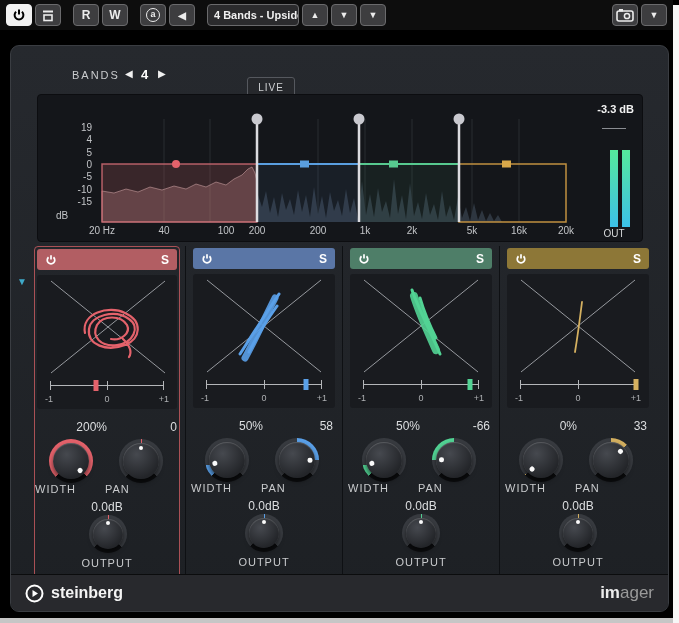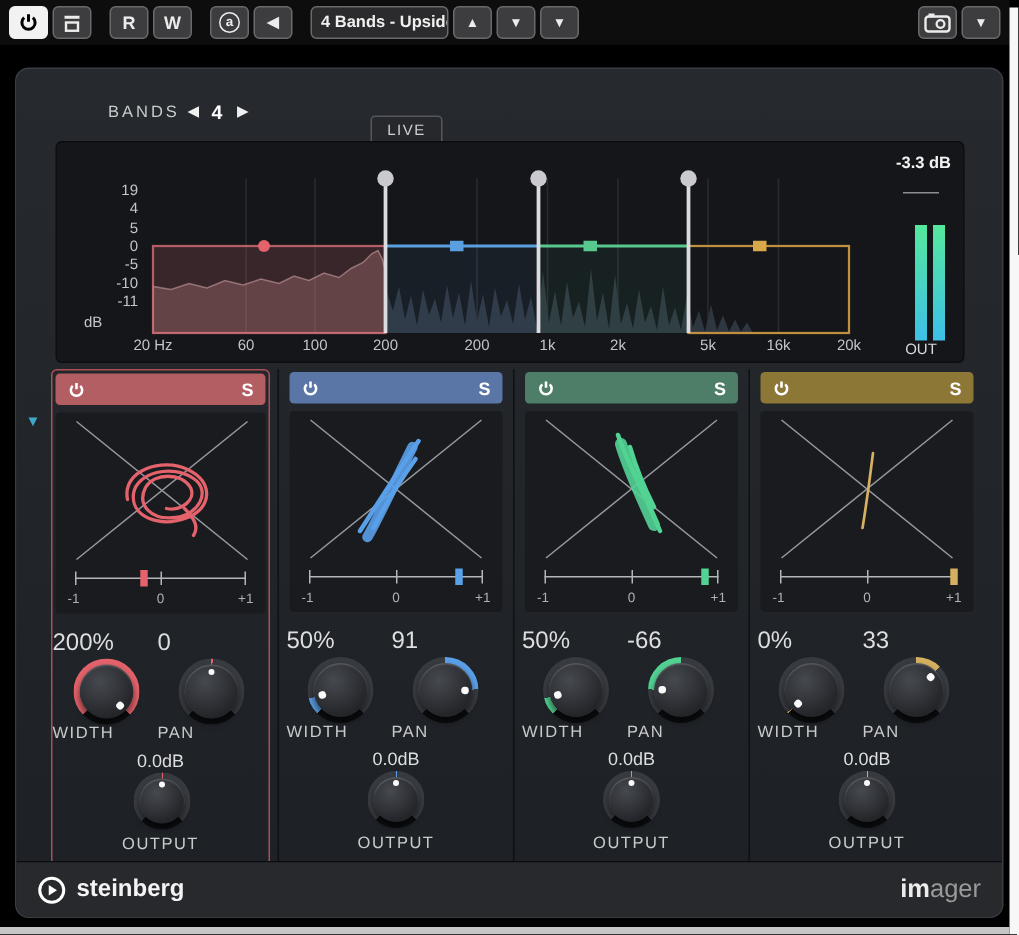--- a/index.html
+++ b/index.html
@@ -46,21 +46,21 @@
   .solo { color:#fff; font-size:12px; font-weight:bold; cursor:pointer; background:none; border:none; font-family:"Liberation Sans",sans-serif; }
   .pwr { cursor:pointer; background:none; border:none; display:flex; }
 
   .scope { position:absolute; left:2px; right:2px; top:28px; height:134px; background:#191b1f; border-radius:3px; }
   .mtrack { position:absolute; left:13px; right:13px; top:105px; height:12px; }
   .mline { position:absolute; left:0; right:0; top:5px; height:1px; background:#b4b6b9; }
   .mtick { position:absolute; top:1px; width:1px; height:9px; background:#b4b6b9; }
   .mmark { position:absolute; top:0; width:5px; height:11px; background:var(--acc); transform:translateX(-50%); }
   .mlab { position:absolute; top:119px; font-size:9px; color:#aeb0b3; }
 
-  .kval { position:absolute; top:173px; width:72px; text-align:left; font-size:16px; color:#dcdee0; }
+  .kval { position:absolute; top:173px; width:72px; text-align:right; font-size:12px; color:#dcdee0; }
   .klab { position:absolute; top:236px; width:72px; text-align:left; font-size:11px; letter-spacing:1px; color:#c8cacc; }
   .oval { position:absolute; top:253px; left:0; width:100%; text-align:center; font-size:12px; color:#dcdee0; }
   .olab { position:absolute; top:310px; left:0; width:100%; text-align:center; font-size:11px; letter-spacing:1px; color:#c8cacc; }
 
   .knob { position:absolute; width:44px; height:44px; cursor:pointer; }
   .knob .ring { position:absolute; inset:0; border-radius:50%;
     background:conic-gradient(from var(--start,0deg),var(--acc) var(--len,0deg),transparent var(--len,0deg)),
                conic-gradient(from -135deg,#383b40 270deg,#0c0d0f 270deg); }
   .knob .cap { position:absolute; inset:4px; border-radius:50%;
     background:radial-gradient(circle at 38% 32%,#46494f,#232529 72%);
@@ -139,21 +139,21 @@
     <button class="live-btn">LIVE</button>
   </div>
 
   <div class="spectrum">
     <span class="db-tick" style="top:27px">19</span>
     <span class="db-tick" style="top:39px">4</span>
     <span class="db-tick" style="top:52px">5</span>
     <span class="db-tick" style="top:64px">0</span>
     <span class="db-tick" style="top:76px">-5</span>
     <span class="db-tick" style="top:89px">-10</span>
-    <span class="db-tick" style="top:101px">-11</span>
+    <span class="db-tick" style="top:101px">-15</span>
     <span class="db-unit">dB</span>
 
     <svg width="546" height="130" viewBox="0 0 546 130" style="position:absolute;left:0;top:0">
 
       <g stroke="#3a3e44" stroke-width="1" opacity="0.55">
         <line x1="126" y1="24" x2="126" y2="127"></line>
           <line x1="172" y1="24" x2="172" y2="127"></line>
         <line x1="280" y1="24" x2="280" y2="127"></line>
           <line x1="327" y1="24" x2="327" y2="127"></line>
         <line x1="374" y1="24" x2="374" y2="127"></line>
@@ -183,22 +183,22 @@
         <line x1="219" y1="24" x2="219" y2="127" stroke="#dcdce0" stroke-width="2.5"></line>
         <circle cx="219" cy="24" r="5.5" fill="#c9c9cf"></circle>
         <line x1="321" y1="24" x2="321" y2="127" stroke="#dcdce0" stroke-width="2.5"></line>
         <circle cx="321" cy="24" r="5.5" fill="#c9c9cf"></circle>
         <line x1="421" y1="24" x2="421" y2="127" stroke="#dcdce0" stroke-width="2.5"></line>
         <circle cx="421" cy="24" r="5.5" fill="#c9c9cf"></circle>
       </g>
     </svg>
 
     <span class="freq-tick" style="left:64px">20 Hz</span>
-    <span class="freq-tick" style="left:126px">60</span>
-    <span class="freq-tick" style="left:172px">100</span>
+    <span class="freq-tick" style="left:126px">40</span>
+    <span class="freq-tick" style="left:188px">100</span>
     <span class="freq-tick" style="left:219px">200</span>
     <span class="freq-tick" style="left:280px">200</span>
     <span class="freq-tick" style="left:327px">1k</span>
     <span class="freq-tick" style="left:374px">2k</span>
     <span class="freq-tick" style="left:434px">5k</span>
     <span class="freq-tick" style="left:481px">16k</span>
     <span class="freq-tick" style="left:528px">20k</span>
 
     <span class="out-value">-3.3 dB</span>
     <div class="out-rule"></div>
@@ -292,21 +292,21 @@
         <div class="mtick" style="left:0"></div>
           <div class="mtick" style="left:50%"></div>
           <div class="mtick" style="right:0"></div>
         <div class="mmark" style="left: 86%;"></div>
       </div>
       <span class="mlab" style="left:8px">-1</span>
       <span class="mlab" style="left:50%;transform:translateX(-50%)">0</span>
       <span class="mlab" style="right:8px">+1</span>
     </div>
     <span class="kval" style="left:0">50%</span>
-    <span class="kval" style="left:70px">91</span>
+    <span class="kval" style="left:70px">58</span>
     <div class="knob" style="left: 14px; top: 192px; --start: -135deg; --len: 30deg; --a: -105deg;">
         <div class="ring"></div>
         <div class="cap">
           <div class="dot"></div>
         </div>
       </div>
     <div class="knob" style="left: 84px; top: 192px; --start: 0deg; --len: 89deg; --a: 89deg;">
         <div class="ring"></div>
         <div class="cap">
           <div class="dot"></div>

